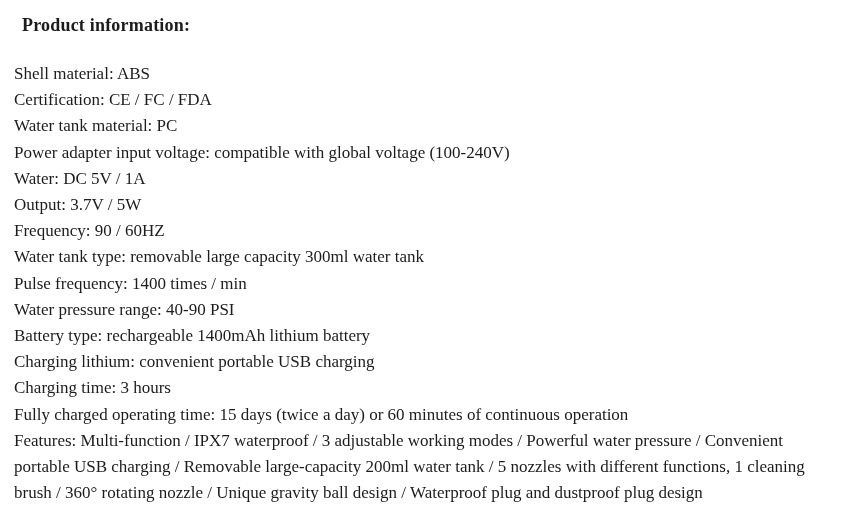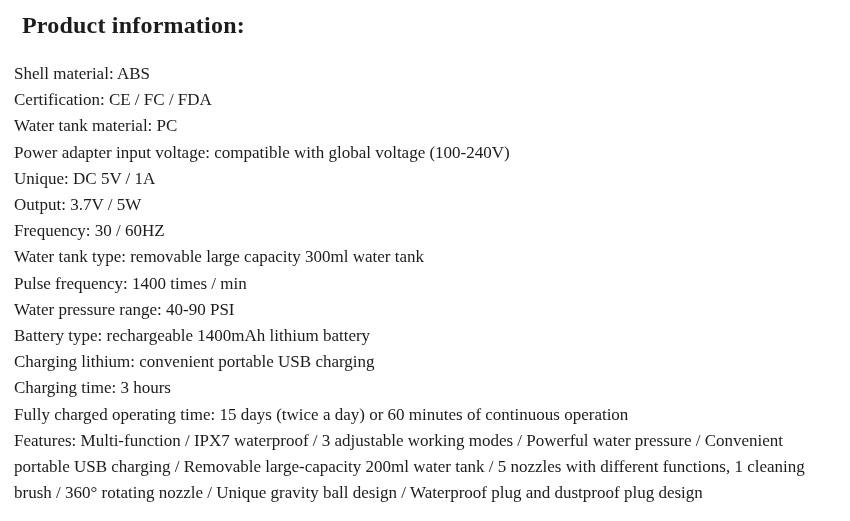--- a/index.html
+++ b/index.html
@@ -12,21 +12,21 @@
     height: 521px;
     overflow: hidden;
     font-family: "Liberation Serif", "DejaVu Serif", serif;
     color: #1c1c1c;
     box-sizing: border-box;
   }
   .doc {
     padding: 14px 16px 0 14px;
   }
   .doc-title {
-    font-size: 24px;
+    font-size: 18px;
     font-weight: bold;
     margin: 0 0 0 8px;
     line-height: 22px;
     letter-spacing: 0.2px;
   }
   .spec-list {
     margin-top: 25px;
   }
   .spec-line {
     margin: 0;
@@ -40,23 +40,23 @@
 <body>
 
 <div class="doc">
   <h1 class="doc-title">Product information:</h1>
 
   <div class="spec-list">
     <p class="spec-line">Shell material: ABS</p>
     <p class="spec-line">Certification: CE / FC / FDA</p>
     <p class="spec-line">Water tank material: PC</p>
     <p class="spec-line">Power adapter input voltage: compatible with global voltage (100-240V)</p>
-    <p class="spec-line">Unique: DC 5V / 1A</p>
+    <p class="spec-line">Water: DC 5V / 1A</p>
     <p class="spec-line">Output: 3.7V / 5W</p>
-    <p class="spec-line">Frequency: 30 / 60HZ</p>
+    <p class="spec-line">Frequency: 90 / 60HZ</p>
     <p class="spec-line">Water tank type: removable large capacity 300ml water tank</p>
     <p class="spec-line">Pulse frequency: 1400 times / min</p>
     <p class="spec-line">Water pressure range: 40-90 PSI</p>
     <p class="spec-line">Battery type: rechargeable 1400mAh lithium battery</p>
     <p class="spec-line">Charging lithium: convenient portable USB charging</p>
     <p class="spec-line">Charging time: 3 hours</p>
     <p class="spec-line">Fully charged operating time: 15 days (twice a day) or 60 minutes of continuous operation</p>
     <p class="spec-line">Features: Multi-function / IPX7 waterproof / 3 adjustable working modes / Powerful water pressure / Convenient portable USB charging / Removable large-capacity 200ml water tank / 5 nozzles with different functions, 1 cleaning brush / 360° rotating nozzle / Unique gravity ball design / Waterproof plug and dustproof plug design</p>
   </div>
 </div>

